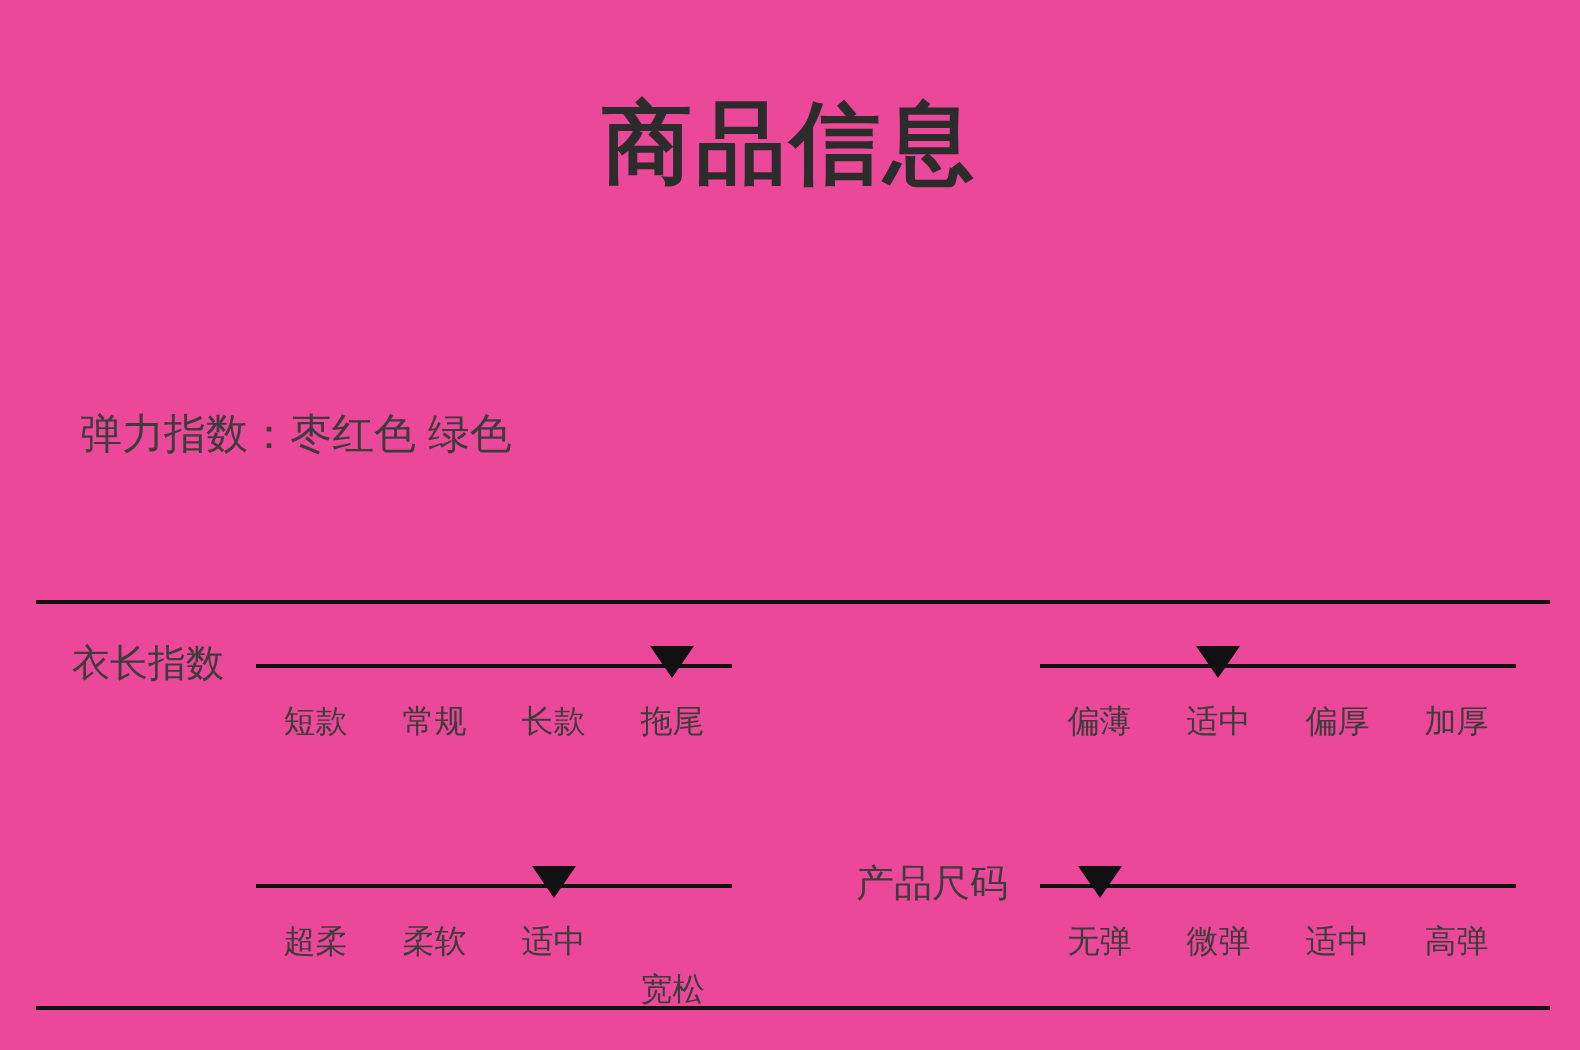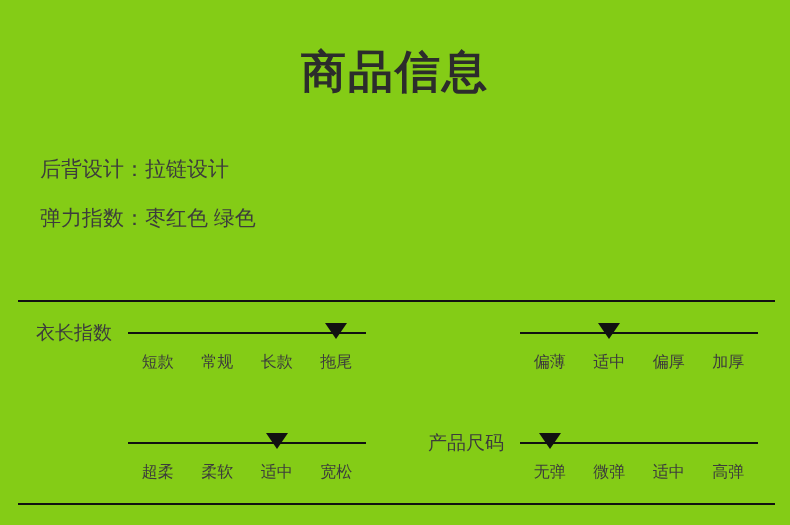--- a/index.html
+++ b/index.html
@@ -11,21 +11,21 @@
     height: 525px;
     background: #f3f3f3;
     font-family: "Liberation Sans", "DejaVu Sans", sans-serif;
     color: #3a3a3a;
     overflow: hidden;
   }
   .page {
     position: relative;
     width: 790px;
     height: 525px;
-    background: #84cc16;
+    background: #ec4899;
   }
 
   
   .page-title {
     position: absolute;
     left: 0;
     top: 44px;
     width: 790px;
     text-align: center;
     font-size: 45px;
@@ -138,23 +138,20 @@
 <body>
 
 <div class="page">
 
   <div class="page-title">商品信息</div>
 
   <div class="specs">
 
 
     <div class="spec-row">
-      <div class="spec-cell left">
-        <span class="spec-label">后背设计：</span><span class="spec-value">拉链设计</span>
-      </div>
     </div>
 
     <div class="spec-row">
       <div class="spec-cell left">
         <span class="spec-label">弹力指数：</span><span class="spec-value">枣红色 绿色</span>
       </div>
     </div>
 
   </div>
 
@@ -185,21 +182,21 @@
       </div>
     </div>
 
     <div class="gauge col-left row-2">
       <div class="gauge-track"></div>
       <div class="gauge-marker" style="left: 240.75px;"></div>
       <div class="gauge-scale">
         <div class="gauge-step" style="left: 29.75px;">超柔</div>
         <div class="gauge-step" style="left: 89.25px; text-align: center;">柔软</div>
         <div class="gauge-step" style="left: 148.75px;">适中</div>
-        <div class="gauge-step" style="left: 208.25px;">宽松</div>
+        <div class="gauge-step" style="left: 208.25px; margin-top: 24px;">宽松</div>
       </div>
     </div>
 
     <div class="gauge col-right row-2">
       <div class="gauge-title">产品尺码</div>
       <div class="gauge-track"></div>
       <div class="gauge-marker" style="left: 121.75px;"></div>
       <div class="gauge-scale">
         <div class="gauge-step" style="left: 29.75px;">无弹</div>
         <div class="gauge-step" style="left: 89.25px;">微弹</div>

